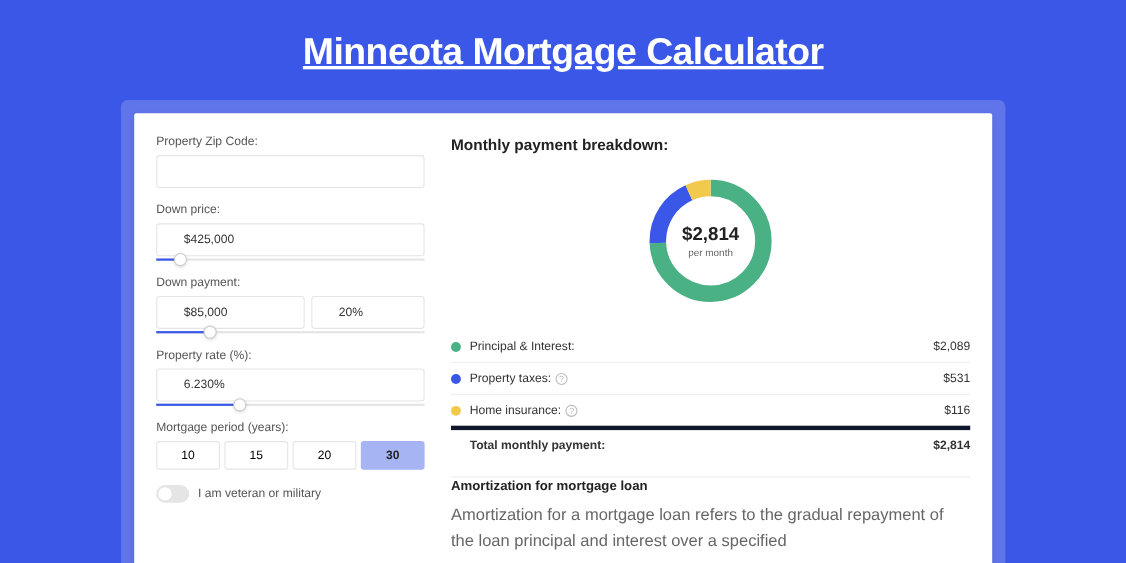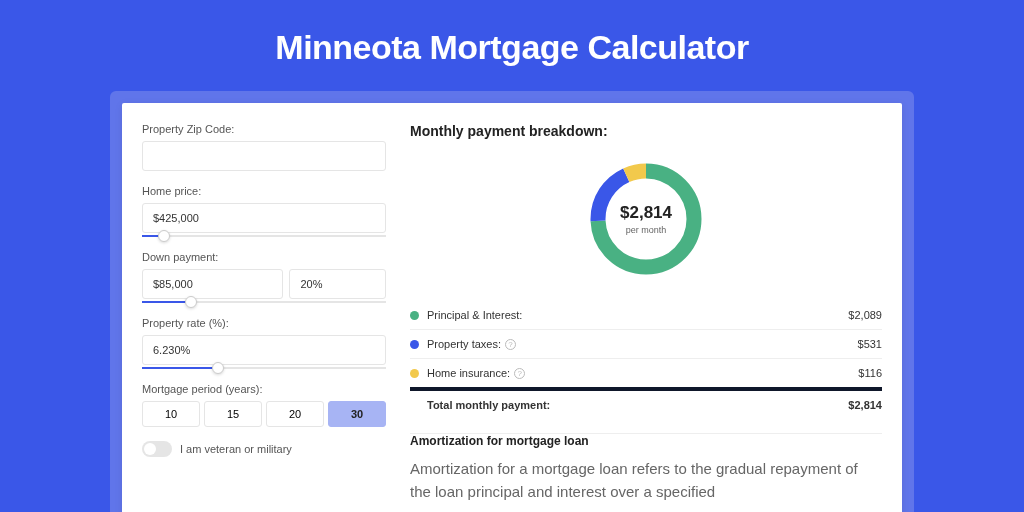--- a/index.html
+++ b/index.html
@@ -11,20 +11,21 @@
     overflow: hidden;
     position: relative;
   }
   .page-title {
     text-align: center;
     color: #fff;
     font-size: 34px;
     font-weight: 700;
     padding: 28px 0 24px 0;
     letter-spacing: -0.5px;
+    text-decoration: underline;
   }
   .card-wrap {
     background: #6075ea;
     margin: 0 110px;
     border-radius: 6px 6px 0 0;
     padding: 12px 12px 0 12px;
   }
   .card {
     background: #fff;
     border-radius: 2px;
@@ -40,21 +41,21 @@
   .label {
     font-size: 11px;
     color: #555;
     margin-bottom: 6px;
     display: block;
   }
   .input {
     width: 100%;
     border: 1px solid #e5e5e5;
     border-radius: 3px;
-    padding: 8px 10px;
+    padding: 8px 24px;
     font-size: 11px;
     color: #333;
     background: #fff;
   }
   .slider-track {
     position: relative;
     height: 2px;
     background: #e5e5e5;
     margin-top: 2px;
   }
@@ -211,21 +212,21 @@
   <div class="card">
 
     <div class="left-col">
 
       <div class="field">
         <span class="label">Property Zip Code:</span>
         <input class="input" value="" style="">
       </div>
 
       <div class="field">
-        <span class="label">Home price:</span>
+        <span class="label">Down price:</span>
         <input class="input" value="$425,000" style="">
         <div class="slider-track">
           <div class="slider-fill" id="price-fill" style="width: 9%;"></div>
           <div class="slider-thumb" id="price-thumb" style="left: 9%;"></div>
         </div>
       </div>
 
       <div class="field">
         <span class="label">Down payment:</span>
         <div class="row">

